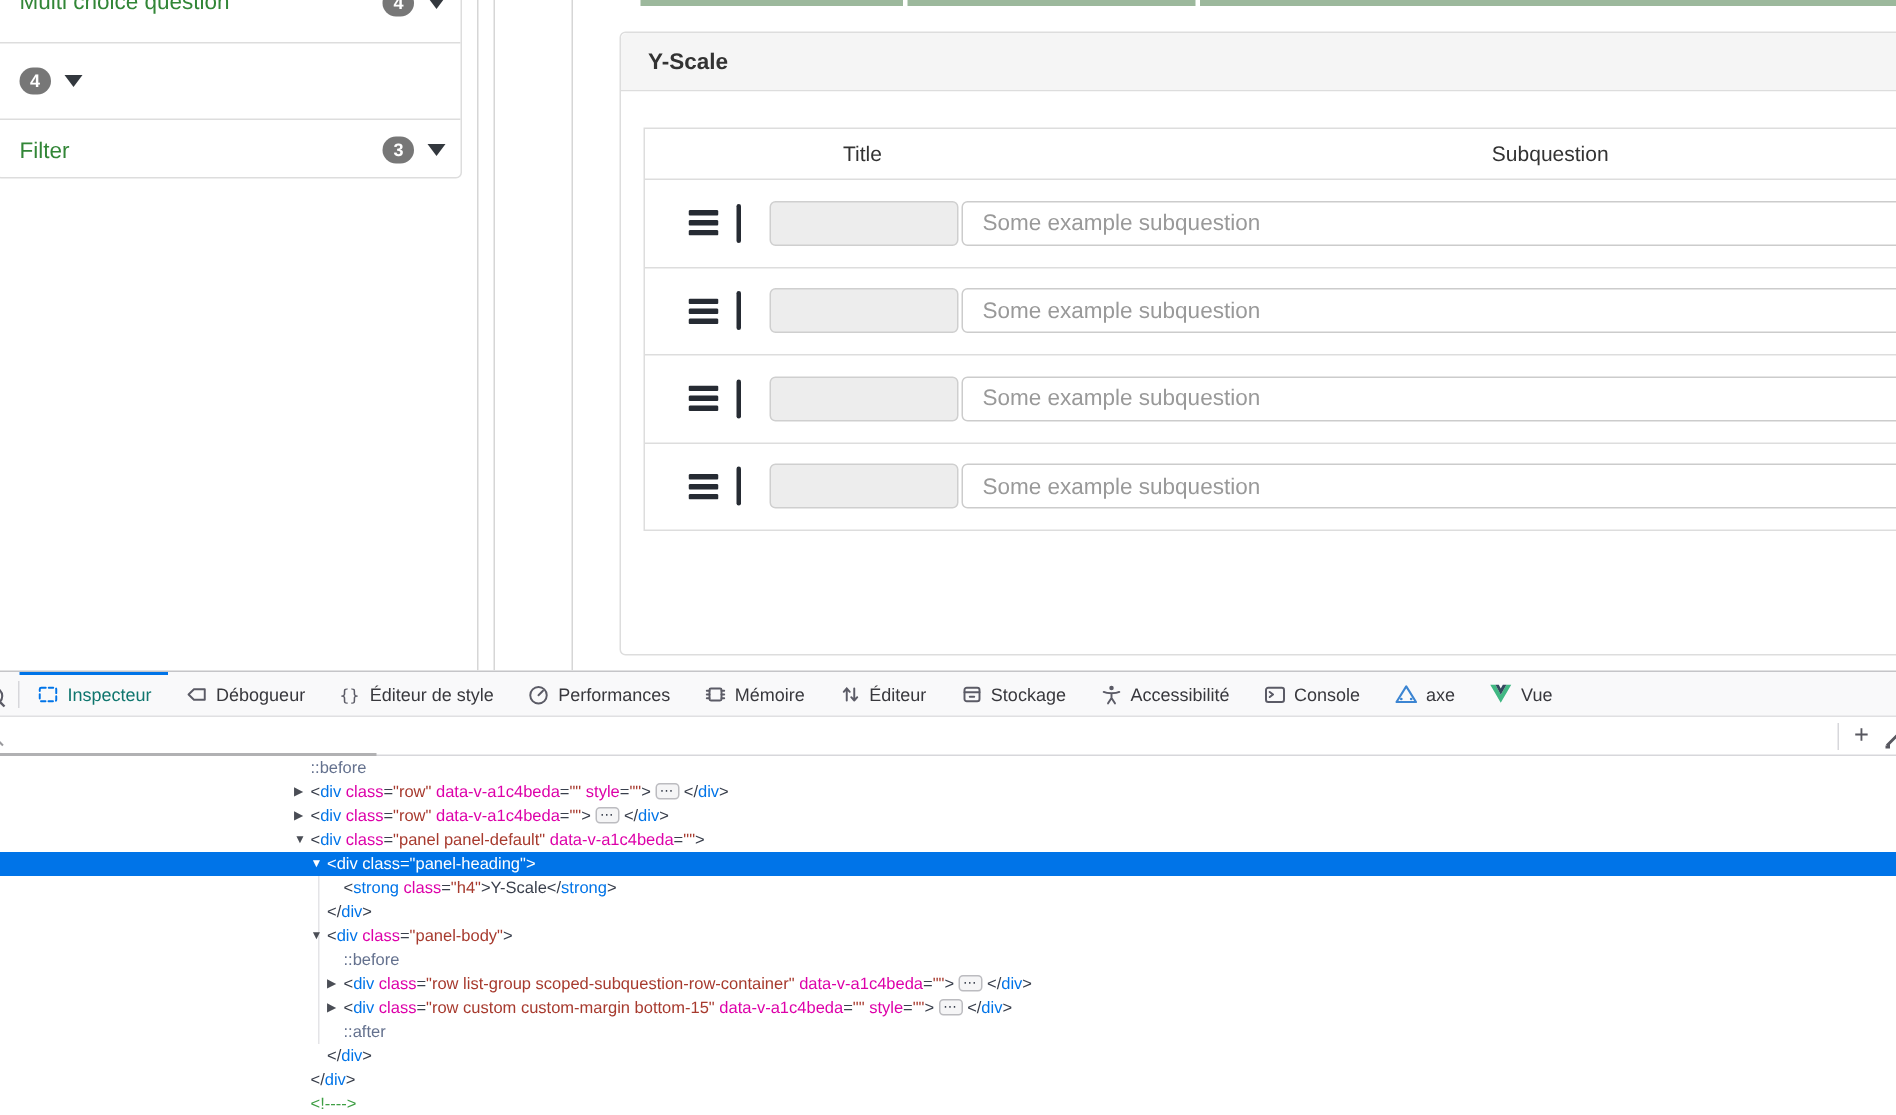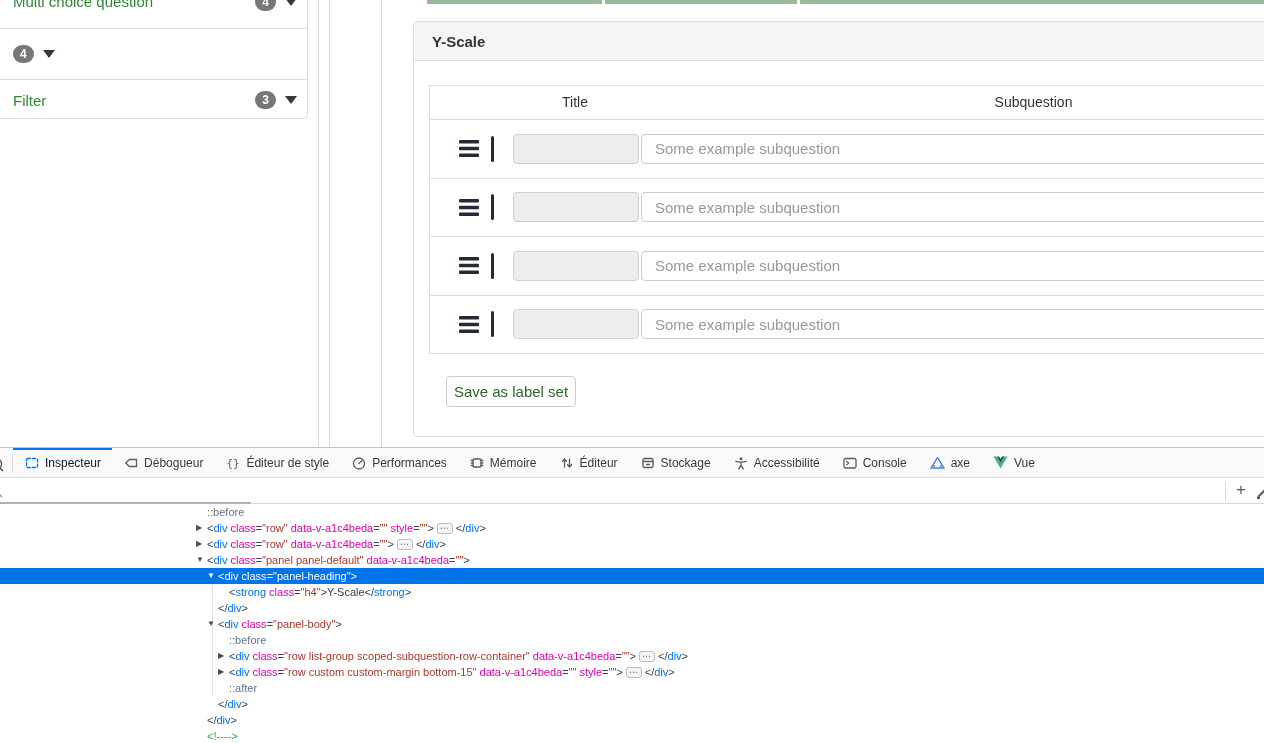--- a/index.html
+++ b/index.html
@@ -56,21 +56,21 @@
   
   #devtools { position:absolute; left:0; top:447px; width:1264px; height:296px; background:#fff; }
   #dt-toolbar { position:relative; height:31px; background:#f9f9fa; border-top:1px solid #c5c5c8;
                 border-bottom:1px solid #e0e0e2; display:flex; align-items:stretch; overflow:hidden; }
   #picker-partial { position:absolute; left:-7px; top:8px; }
   .dt-sep { position:absolute; left:12px; top:6px; width:1px; height:18px; background:#d7d7db; }
   #dt-tabs { display:flex; margin-left:13px; }
   .dt-tab { position:relative; display:flex; align-items:center; gap:5px; padding:0 11px;
             font-size:12px; color:#38383d; cursor:pointer; white-space:nowrap; }
   .dt-tab .ticon { display:inline-flex; color:#5b5b66; }
-  .dt-tab.active { color:#0f172a; }
+  .dt-tab.active { color:#0f766e; }
   .dt-tab.active .ticon { color:#0074e8; }
   .dt-tab.active::before { content:""; position:absolute; left:0; right:0; top:0; height:2px; background:#0074e8; }
 
   #dt-search { position:relative; height:26px; background:#fff; border-bottom:1px solid #d7d7db; }
   #search-input { position:absolute; left:6px; top:19px; width:1000px; height:20px; border:none; outline:none;
                   font-size:12px; font-family:"Liberation Sans",sans-serif; color:#39393d; background:transparent; }
   #search-input::placeholder { color:#8b8b90; opacity:1; }
   #search-partial { position:absolute; left:-11px; top:6px; }
   .sep2 { left:1225px; top:4px; }
   #add-node { position:absolute; left:1231px; top:1px; width:20px; height:22px; border:none; background:transparent;
@@ -176,21 +176,20 @@
                   <rect x="0" y="6.7" width="20" height="3.6" rx="1" fill="#262b33"></rect>
                   <rect x="0" y="13.4" width="20" height="3.6" rx="1" fill="#262b33"></rect>
                 </svg>
               </span>
               <span class="vbar"></span>
               <input class="title-input" disabled="" style="">
               <input class="sub-input" placeholder="Some example subquestion" style="">
             </div>
           </div>
       </div>
-      <button id="save-btn">Save as label set</button>
     </section>
   </section>
 
   <section id="devtools">
     <div id="dt-toolbar">
       <svg id="picker-partial" width="14" height="16" viewBox="0 0 14 16">
         <circle cx="3" cy="8" r="5.5" fill="none" stroke="#5b5b66" stroke-width="1.4"></circle>
         <path d="M6 11 L10 15" stroke="#5b5b66" stroke-width="1.6" fill="none"></path>
       </svg>
       <span class="dt-sep"></span>

